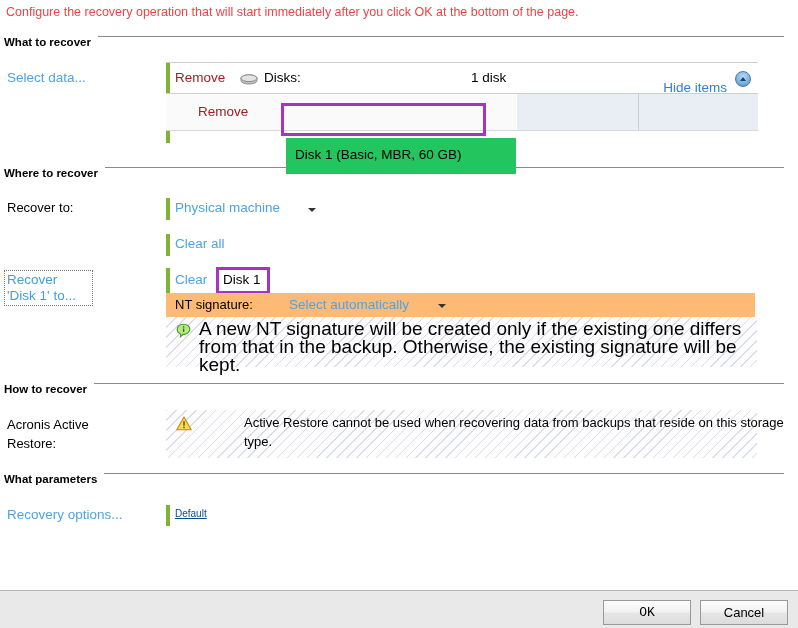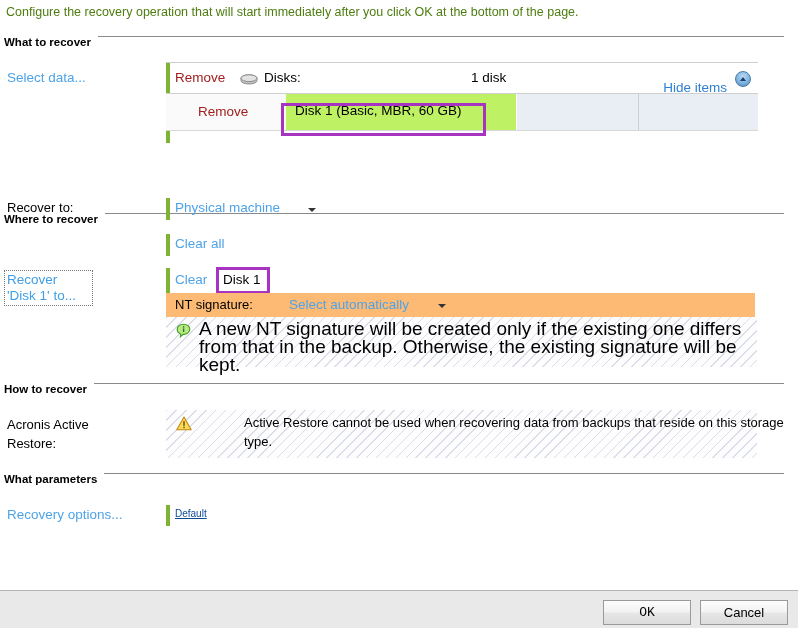--- a/index.html
+++ b/index.html
@@ -16,21 +16,21 @@
     color: #000000;
     overflow: hidden;
   }
 
   
   .intro {
     position: absolute;
     left: 6px;
     top: 5px;
     font-size: 12.5px;
-    color: #4d7c0f;
+    color: #ef4444;
     white-space: nowrap;
   }
 
   
   .section-head {
     position: absolute;
     left: 4px;
     height: 14px;
     display: flex;
     align-items: flex-start;
@@ -185,21 +185,21 @@
     display: flex;
     border-bottom: 1px solid #d8d8d8;
     background: #fafafa;
   }
   .dr-cell {
     position: relative;
     box-sizing: border-box;
     height: 100%;
   }
   .dr-cell.c1 { width: 120px; background: #fafafa; }
-  .dr-cell.c2 { width: 230px; background: #bef264; }
+  .dr-cell.c2 { width: 230px; background: #22c55e; margin-top: 44px; }
   .dr-cell.c3 { width: 122px; background: #e9edf4; border-left: 1px solid #ffffff; }
   .dr-cell.c4 { width: 120px; background: #e9edf4; border-left: 1px solid #c9cfd9; }
   .dr-remove {
     position: absolute;
     left: 32px;
     top: 10px;
     color: #a11d1d;
     font-size: 13.5px;
     cursor: pointer;
   }
@@ -371,21 +371,21 @@
     <div class="dr-cell c2">
       <span class="dr-disk-text">Disk 1 (Basic, MBR, 60 GB)</span>
     </div>
     <div class="dr-cell c3"></div>
     <div class="dr-cell c4"></div>
   </div>
 </div>
 
 <div class="hl-box" style="left:281px; top:103px; width:205px; height:33px;"></div>
 
-<div class="section-head" style="top:167px;margin-top:46px;">
+<div class="section-head" style="top:167px;">
   <span class="sh-label">Where to recover</span>
   <span class="sh-rule"></span>
 </div>
 
 <div class="left-label" style="top:200px;">Recover to:</div>
 
 <div class="gbar" style="left:166px; top:198px; height:22px;"></div>
 <div class="blue-link" style="left:175px; top:200px;">Physical machine</div>
 <div class="dropdown-arrow" style="left:308px; top:208px;"></div>
 

